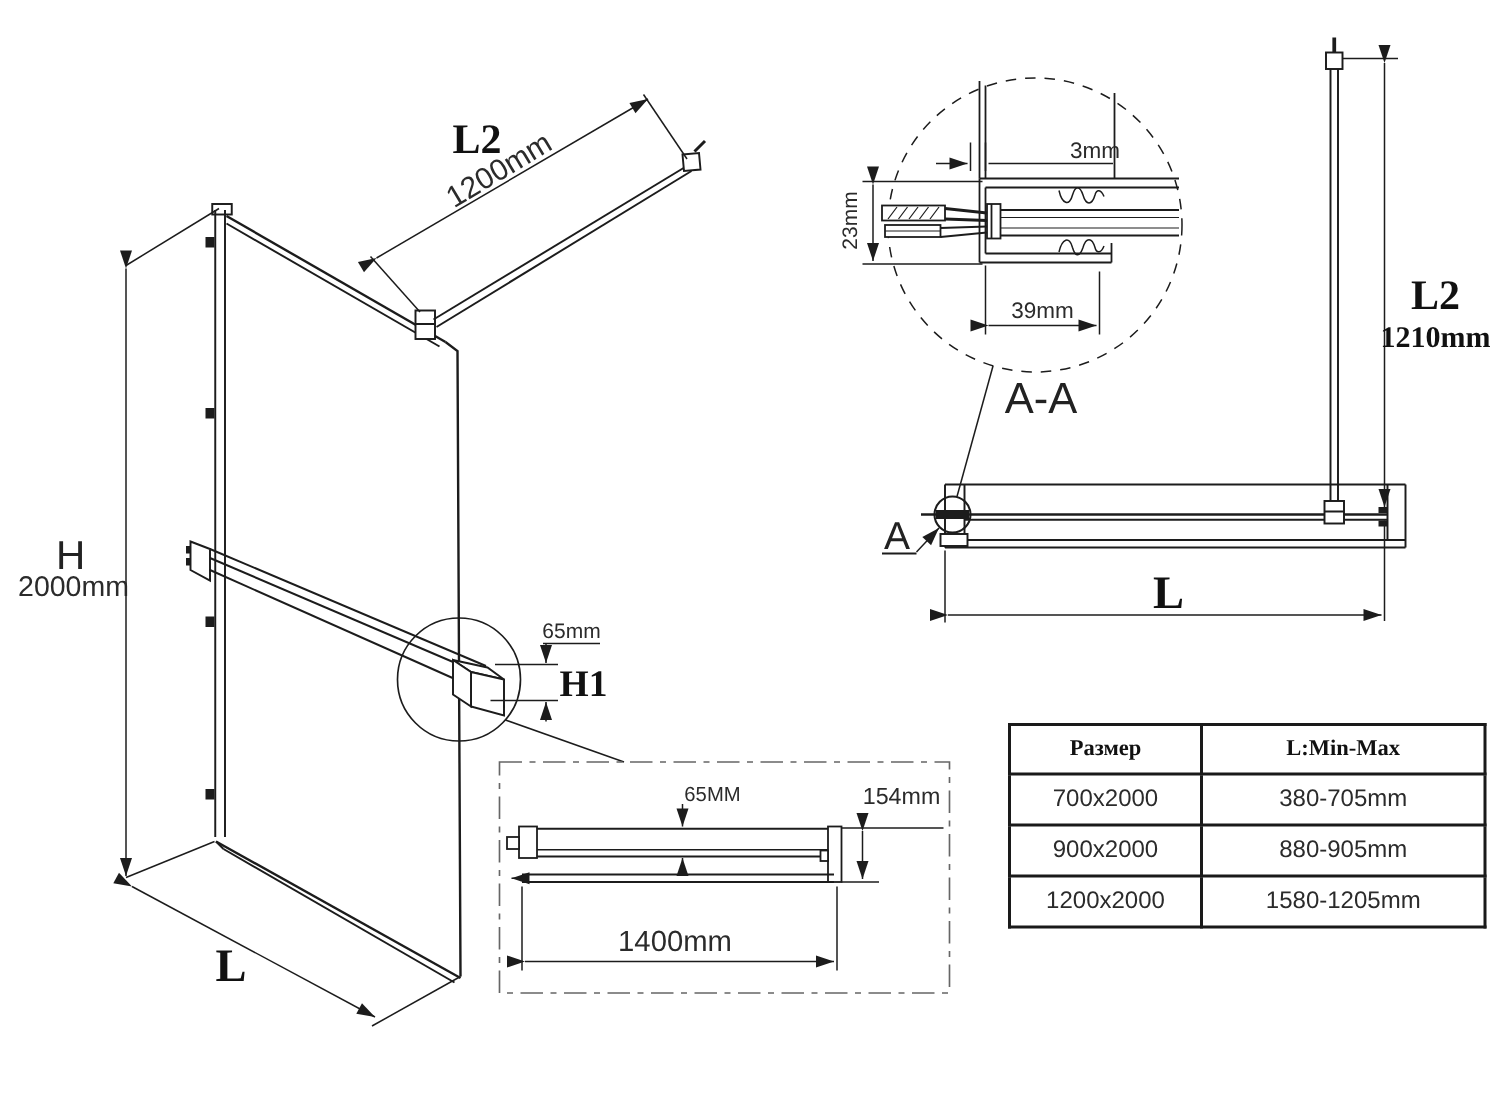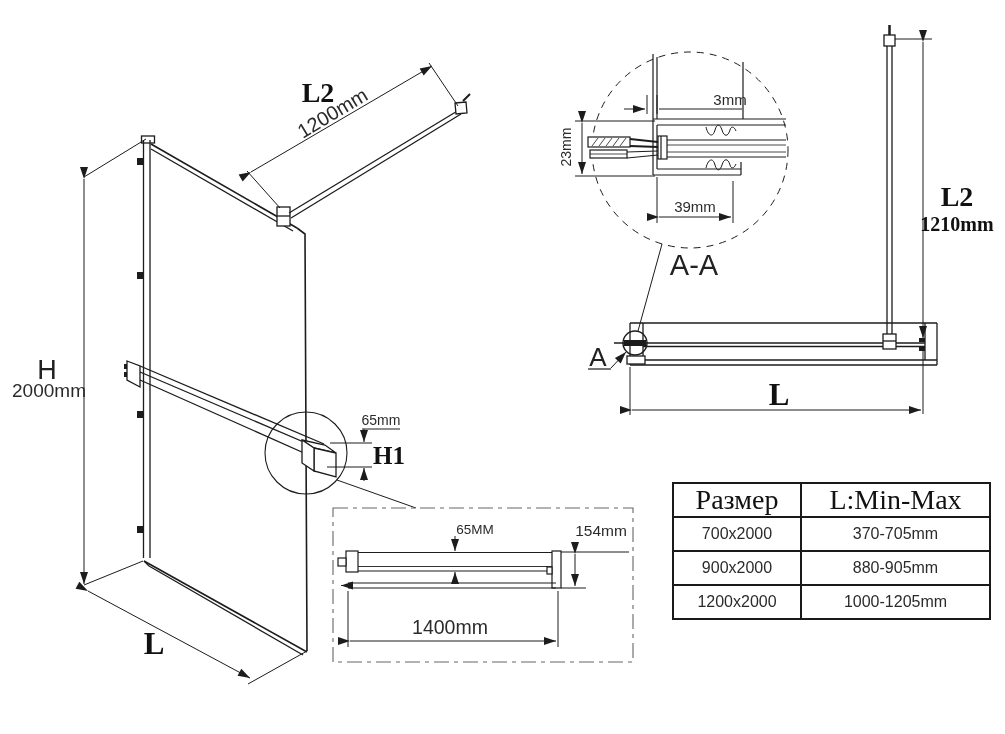--- a/index.html
+++ b/index.html
@@ -6,22 +6,22 @@
   #stage{position:relative;width:1005px;height:734px;background:#ffffff;overflow:hidden;
          font-family:"Liberation Sans",sans-serif;}
   svg{position:absolute;left:0;top:0;}
   .t-dim{font-family:"Liberation Sans",sans-serif;fill:#2b2b2b;}
   .t-bold{font-family:"Liberation Serif",serif;font-weight:bold;fill:#111;}
   .t-plain{font-family:"Liberation Sans",sans-serif;fill:#222;}
   
   #size-table{position:absolute;left:672px;top:482px;width:317px;border-collapse:collapse;
               table-layout:fixed;background:#fff;}
   #size-table td,#size-table th{border:2px solid #1a1a1a;text-align:center;padding:0;overflow:hidden;}
-  #size-table th{height:31px;font-family:"Liberation Serif",serif;font-weight:normal;
-                 font-size:28px;color:#111;text-align:center;}
+  #size-table th{height:31px;font-family:"Liberation Serif",serif;font-weight:bold;
+                 font-size:15px;color:#111;text-align:center;}
   #size-table td{height:32px;font-family:"Liberation Sans",sans-serif;font-size:16px;color:#2b2b2b;}
   #size-table col.c1{width:128px;} #size-table col.c2{width:189px;}
 </style>
 </head>
 <body>
 
 <div id="stage">
 <svg width="1005" height="734" viewBox="0 0 1005 734">
   <defs>
     <marker id="arr" markerUnits="userSpaceOnUse" markerWidth="14" markerHeight="10" refX="13" refY="5" orient="auto">
@@ -279,25 +279,25 @@
       </colgroup>
   <thead>
     <tr>
       <th>Размер</th>
       <th>L:Min-Max</th>
     </tr>
   </thead>
   <tbody>
     <tr>
       <td>700x2000</td>
-      <td>370-705mm</td>
+      <td>380-705mm</td>
     </tr>
     <tr>
       <td>900x2000</td>
       <td>880-905mm</td>
     </tr>
     <tr>
       <td>1200x2000</td>
-      <td>1000-1205mm</td>
+      <td>1580-1205mm</td>
     </tr>
   </tbody>
 </table>
 </div>
 
 </body></html>

